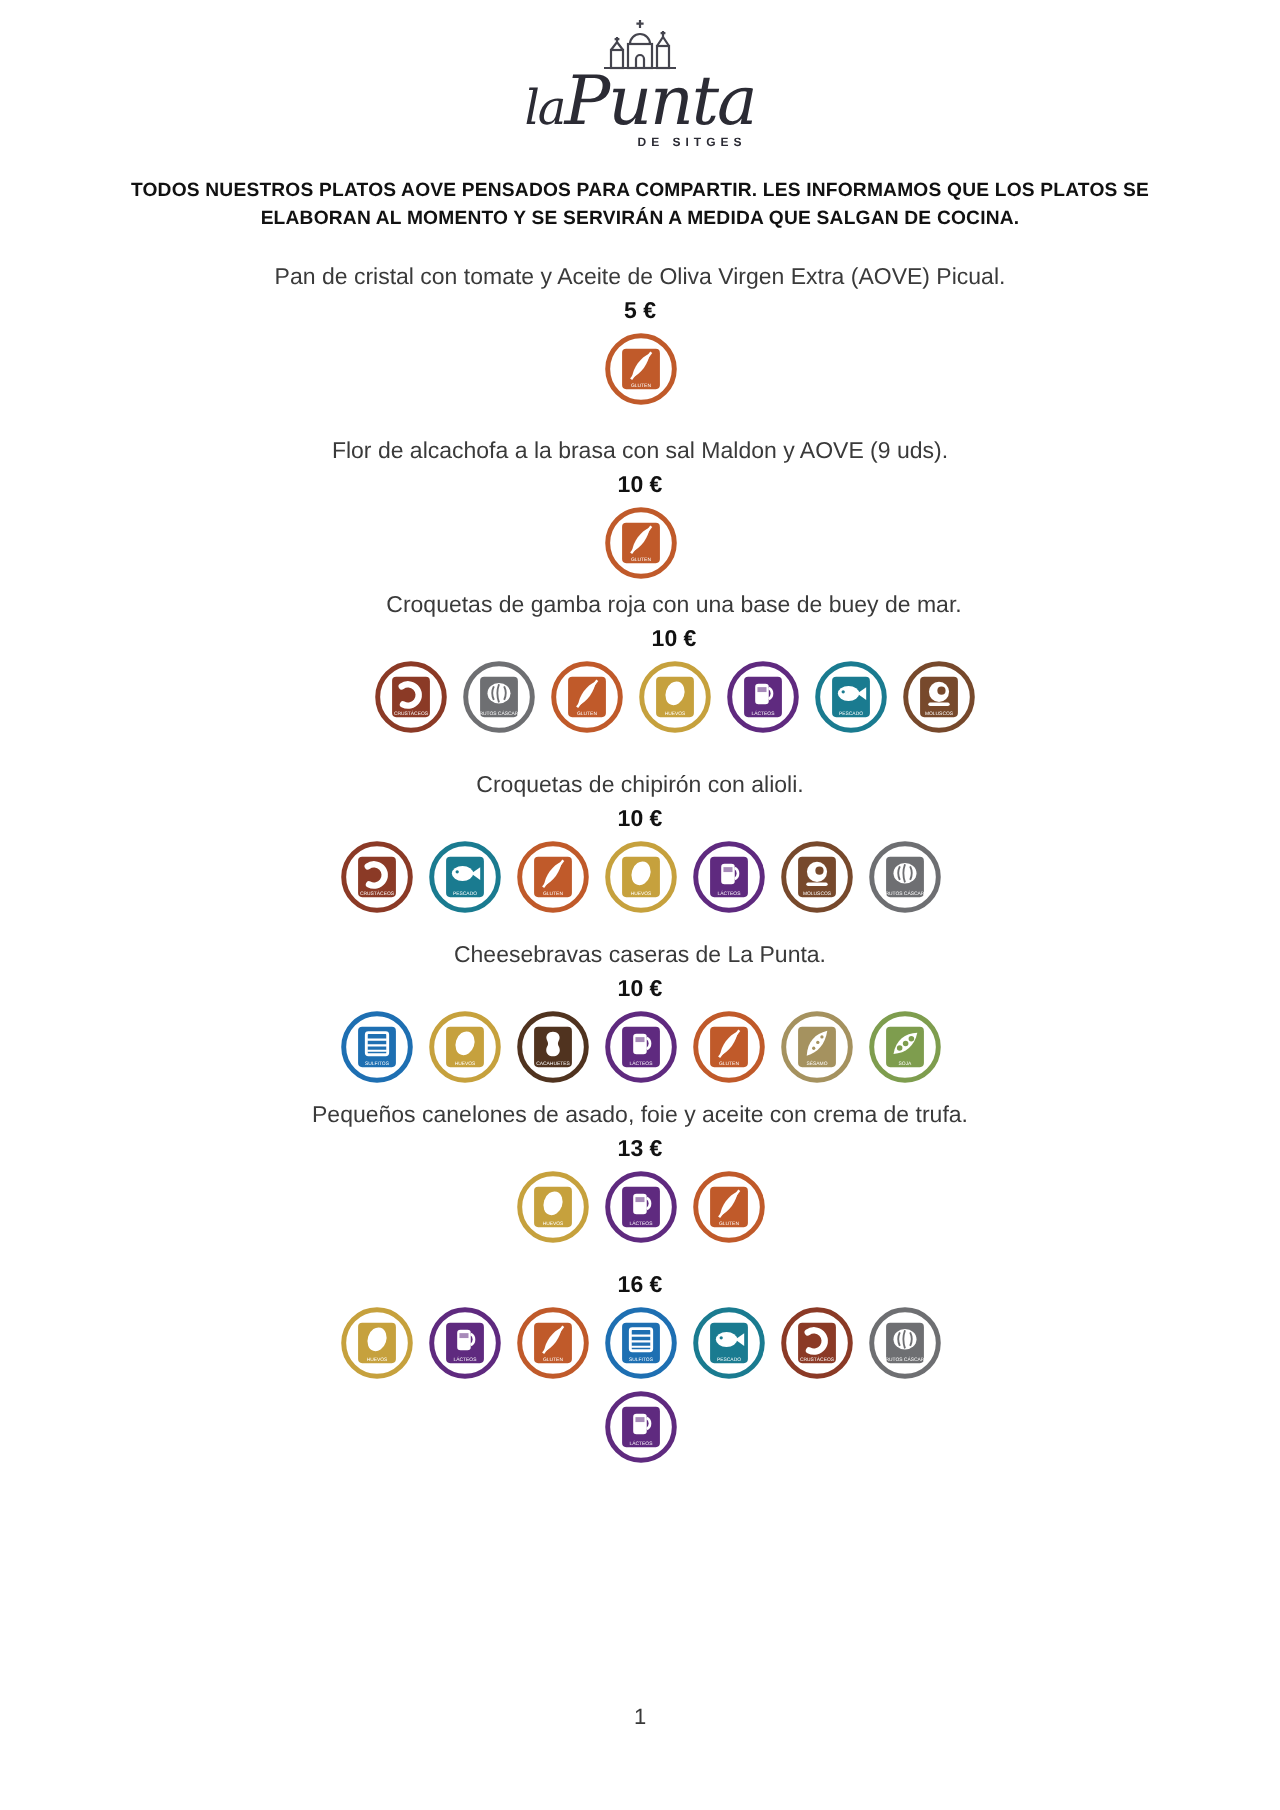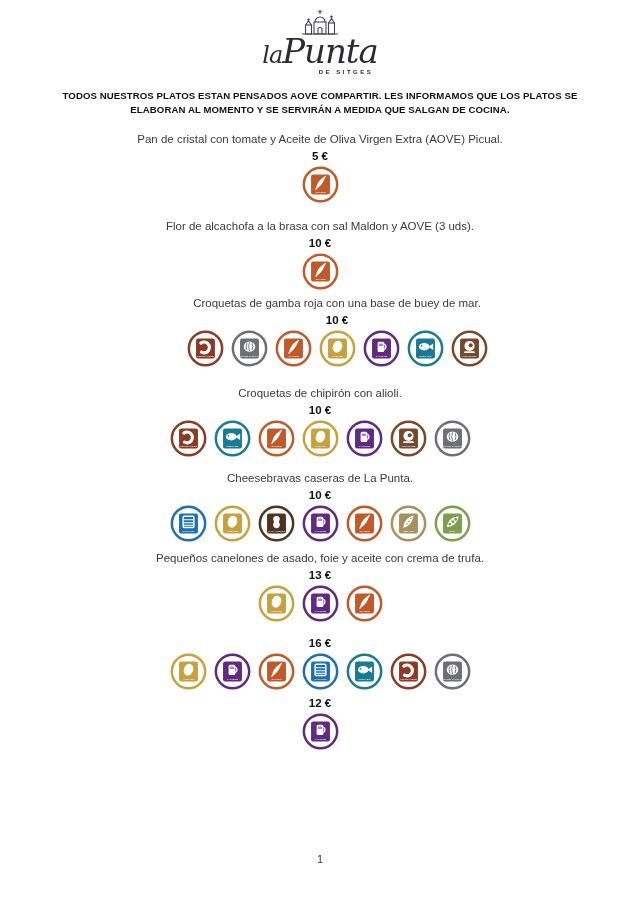--- a/index.html
+++ b/index.html
@@ -57,38 +57,38 @@
         <path d="M8.5 17 l3 -4 l3 4 M11.5 10.5 v2.5 M10.3 11.6 h2.4"></path>
         <rect x="31.5" y="15" width="6" height="11"></rect>
         <path d="M31.5 15 l3 -4.5 l3 4.5 M34.5 7.5 v3 M33.3 8.6 h2.4"></path>
         <path d="M5 26 h36"></path>
       </g>
     </svg>
     <div class="logo-script"><span class="logo-la">la</span><span class="logo-punta">Punta</span></div>
     <div class="logo-subtitle">DE SITGES</div>
   </div>
 
-  <div class="notice">TODOS NUESTROS PLATOS ESTAN PENSADOS AOVE COMPARTIR. LES INFORMAMOS QUE LOS PLATOS SE ELABORAN AL MOMENTO Y SE SERVIRÁN A MEDIDA QUE SALGAN DE COCINA.</div>
+  <div class="notice">TODOS NUESTROS PLATOS AOVE PENSADOS PARA COMPARTIR. LES INFORMAMOS QUE LOS PLATOS SE ELABORAN AL MOMENTO Y SE SERVIRÁN A MEDIDA QUE SALGAN DE COCINA.</div>
 
   <div class="menu">
       <div class="menu-item">
         <div class="item-title">Pan de cristal con tomate y Aceite de Oliva Virgen Extra (AOVE) Picual.</div>
         <div class="item-price">5 €</div>
         <div class="icon-row">
           <span class="allergen-icon"><svg width="37" height="37" viewBox="0 0 36 36">
     <circle cx="18" cy="18" r="16.2" fill="none" stroke="#C05A2A" stroke-width="2.4"></circle>
     <rect x="8.8" y="8.2" width="18.4" height="19.6" rx="2" fill="#C05A2A"></rect>
     <path d="M13.2 23 L23 9.8" stroke="#fff" stroke-width="1.2"></path>
     <path d="M13.6 22.4 C14.1 17.4 17.5 12.5 22.4 10.3 C21.5 15.4 18.4 19.9 13.6 22.4 Z" fill="#fff"></path>
     <text x="18" y="26.6" font-size="2.4" fill="#fff" text-anchor="middle" font-family="Liberation Sans, sans-serif">GLUTEN</text>
   </svg></span>
         </div>
       </div>
       <div class="menu-item">
-        <div class="item-title">Flor de alcachofa a la brasa con sal Maldon y AOVE (3 uds).</div>
+        <div class="item-title">Flor de alcachofa a la brasa con sal Maldon y AOVE (9 uds).</div>
         <div class="item-price">10 €</div>
         <div class="icon-row">
           <span class="allergen-icon"><svg width="37" height="37" viewBox="0 0 36 36">
     <circle cx="18" cy="18" r="16.2" fill="none" stroke="#C05A2A" stroke-width="2.4"></circle>
     <rect x="8.8" y="8.2" width="18.4" height="19.6" rx="2" fill="#C05A2A"></rect>
     <path d="M13.2 23 L23 9.8" stroke="#fff" stroke-width="1.2"></path>
     <path d="M13.6 22.4 C14.1 17.4 17.5 12.5 22.4 10.3 C21.5 15.4 18.4 19.9 13.6 22.4 Z" fill="#fff"></path>
     <text x="18" y="26.6" font-size="2.4" fill="#fff" text-anchor="middle" font-family="Liberation Sans, sans-serif">GLUTEN</text>
   </svg></span>
         </div>
@@ -338,21 +338,20 @@
           <span class="allergen-icon"><svg width="37" height="37" viewBox="0 0 36 36">
     <circle cx="18" cy="18" r="16.2" fill="none" stroke="#6E6F72" stroke-width="2.4"></circle>
     <rect x="8.8" y="8.2" width="18.4" height="19.6" rx="2" fill="#6E6F72"></rect>
     <ellipse cx="18" cy="16.2" rx="5.6" ry="5" fill="#fff"></ellipse>
     <path d="M15.5 12.8 q-1.6 3.3 0 6.6 M18 11.8 q-1.6 4.4 0 8.8 M20.5 12.8 q1.6 3.3 0 6.6" stroke="#6E6F72" stroke-width="0.9" fill="none"></path>
     <text x="18" y="26.6" font-size="2.4" fill="#fff" text-anchor="middle" font-family="Liberation Sans, sans-serif">FRUTOS CÁSCARA</text>
   </svg></span>
         </div>
       </div>
       <div class="menu-item">
-        <div class="item-price">12 €</div>
         <div class="icon-row">
           <span class="allergen-icon"><svg width="37" height="37" viewBox="0 0 36 36">
     <circle cx="18" cy="18" r="16.2" fill="none" stroke="#5F2A7F" stroke-width="2.4"></circle>
     <rect x="8.8" y="8.2" width="18.4" height="19.6" rx="2" fill="#5F2A7F"></rect>
     <rect x="14.2" y="11.5" width="6.6" height="10" rx="1.6" fill="#fff"></rect>
     <path d="M20.8 13.6 a3.1 3.1 0 0 1 0 5.4" fill="none" stroke="#fff" stroke-width="1.3"></path>
     <rect x="15.3" y="13.2" width="4.4" height="2.4" fill="#5F2A7F" opacity="0.55"></rect>
     <text x="18" y="26.6" font-size="2.4" fill="#fff" text-anchor="middle" font-family="Liberation Sans, sans-serif">LÁCTEOS</text>
   </svg></span>
         </div>

